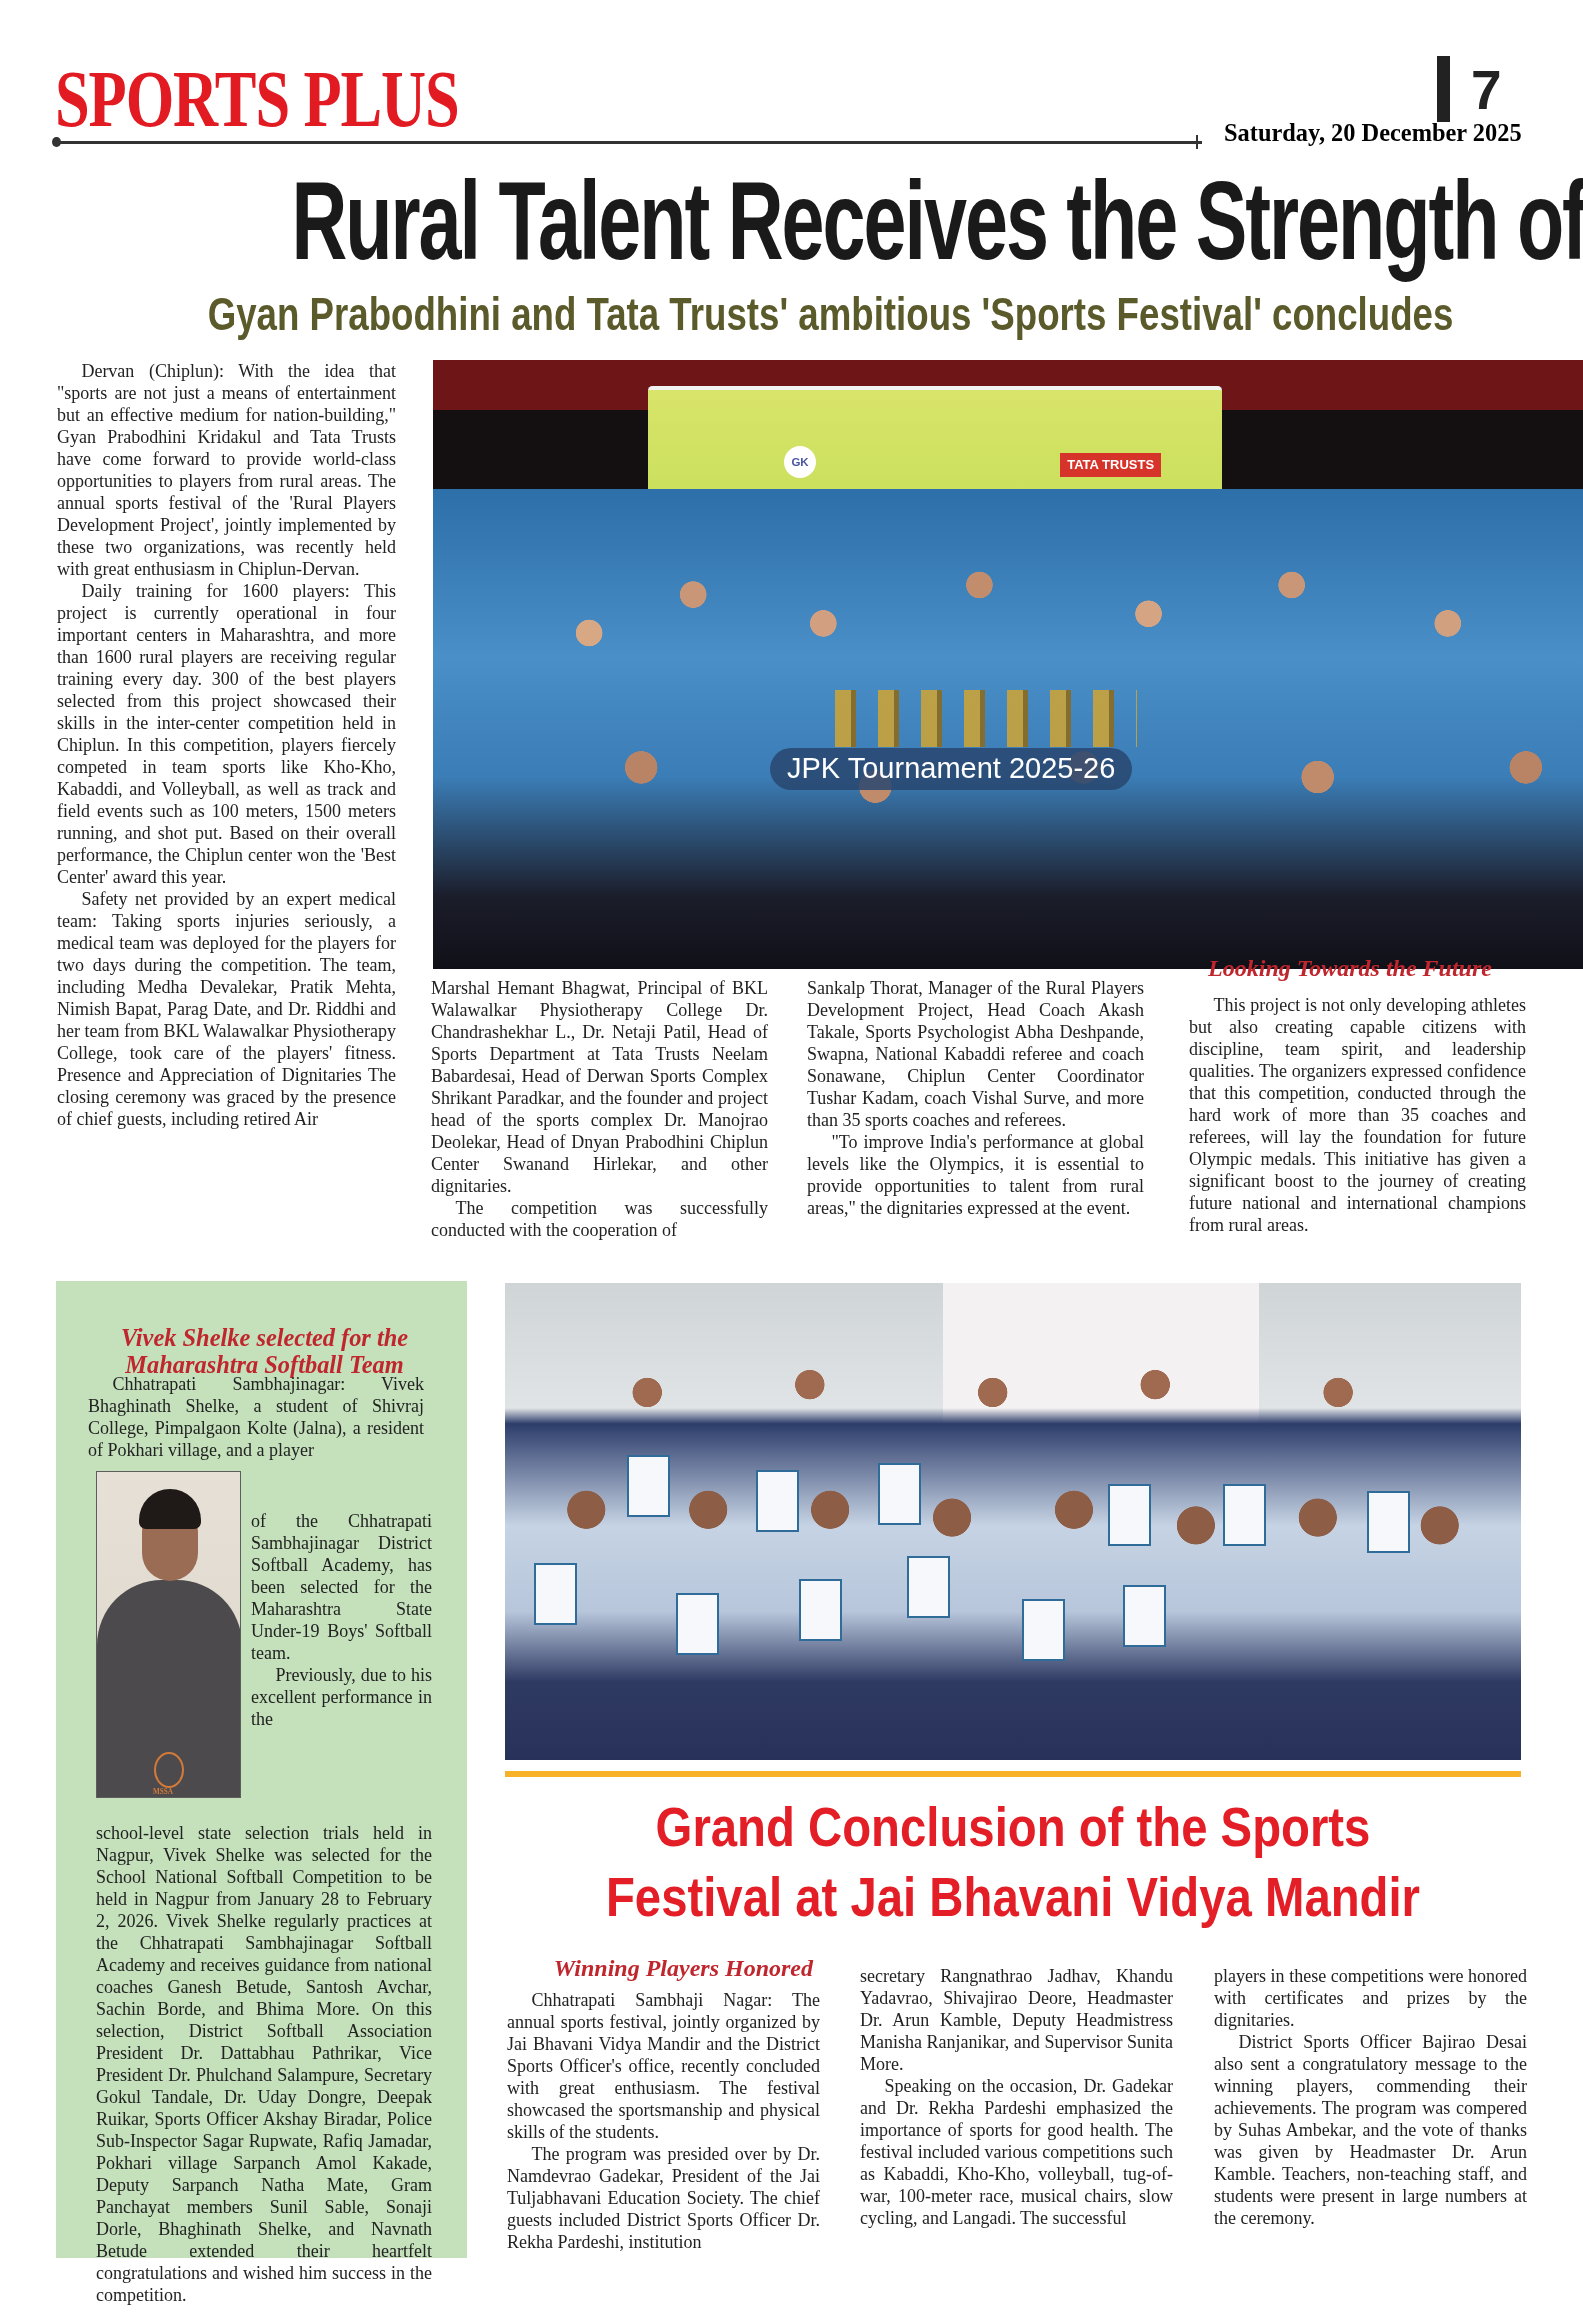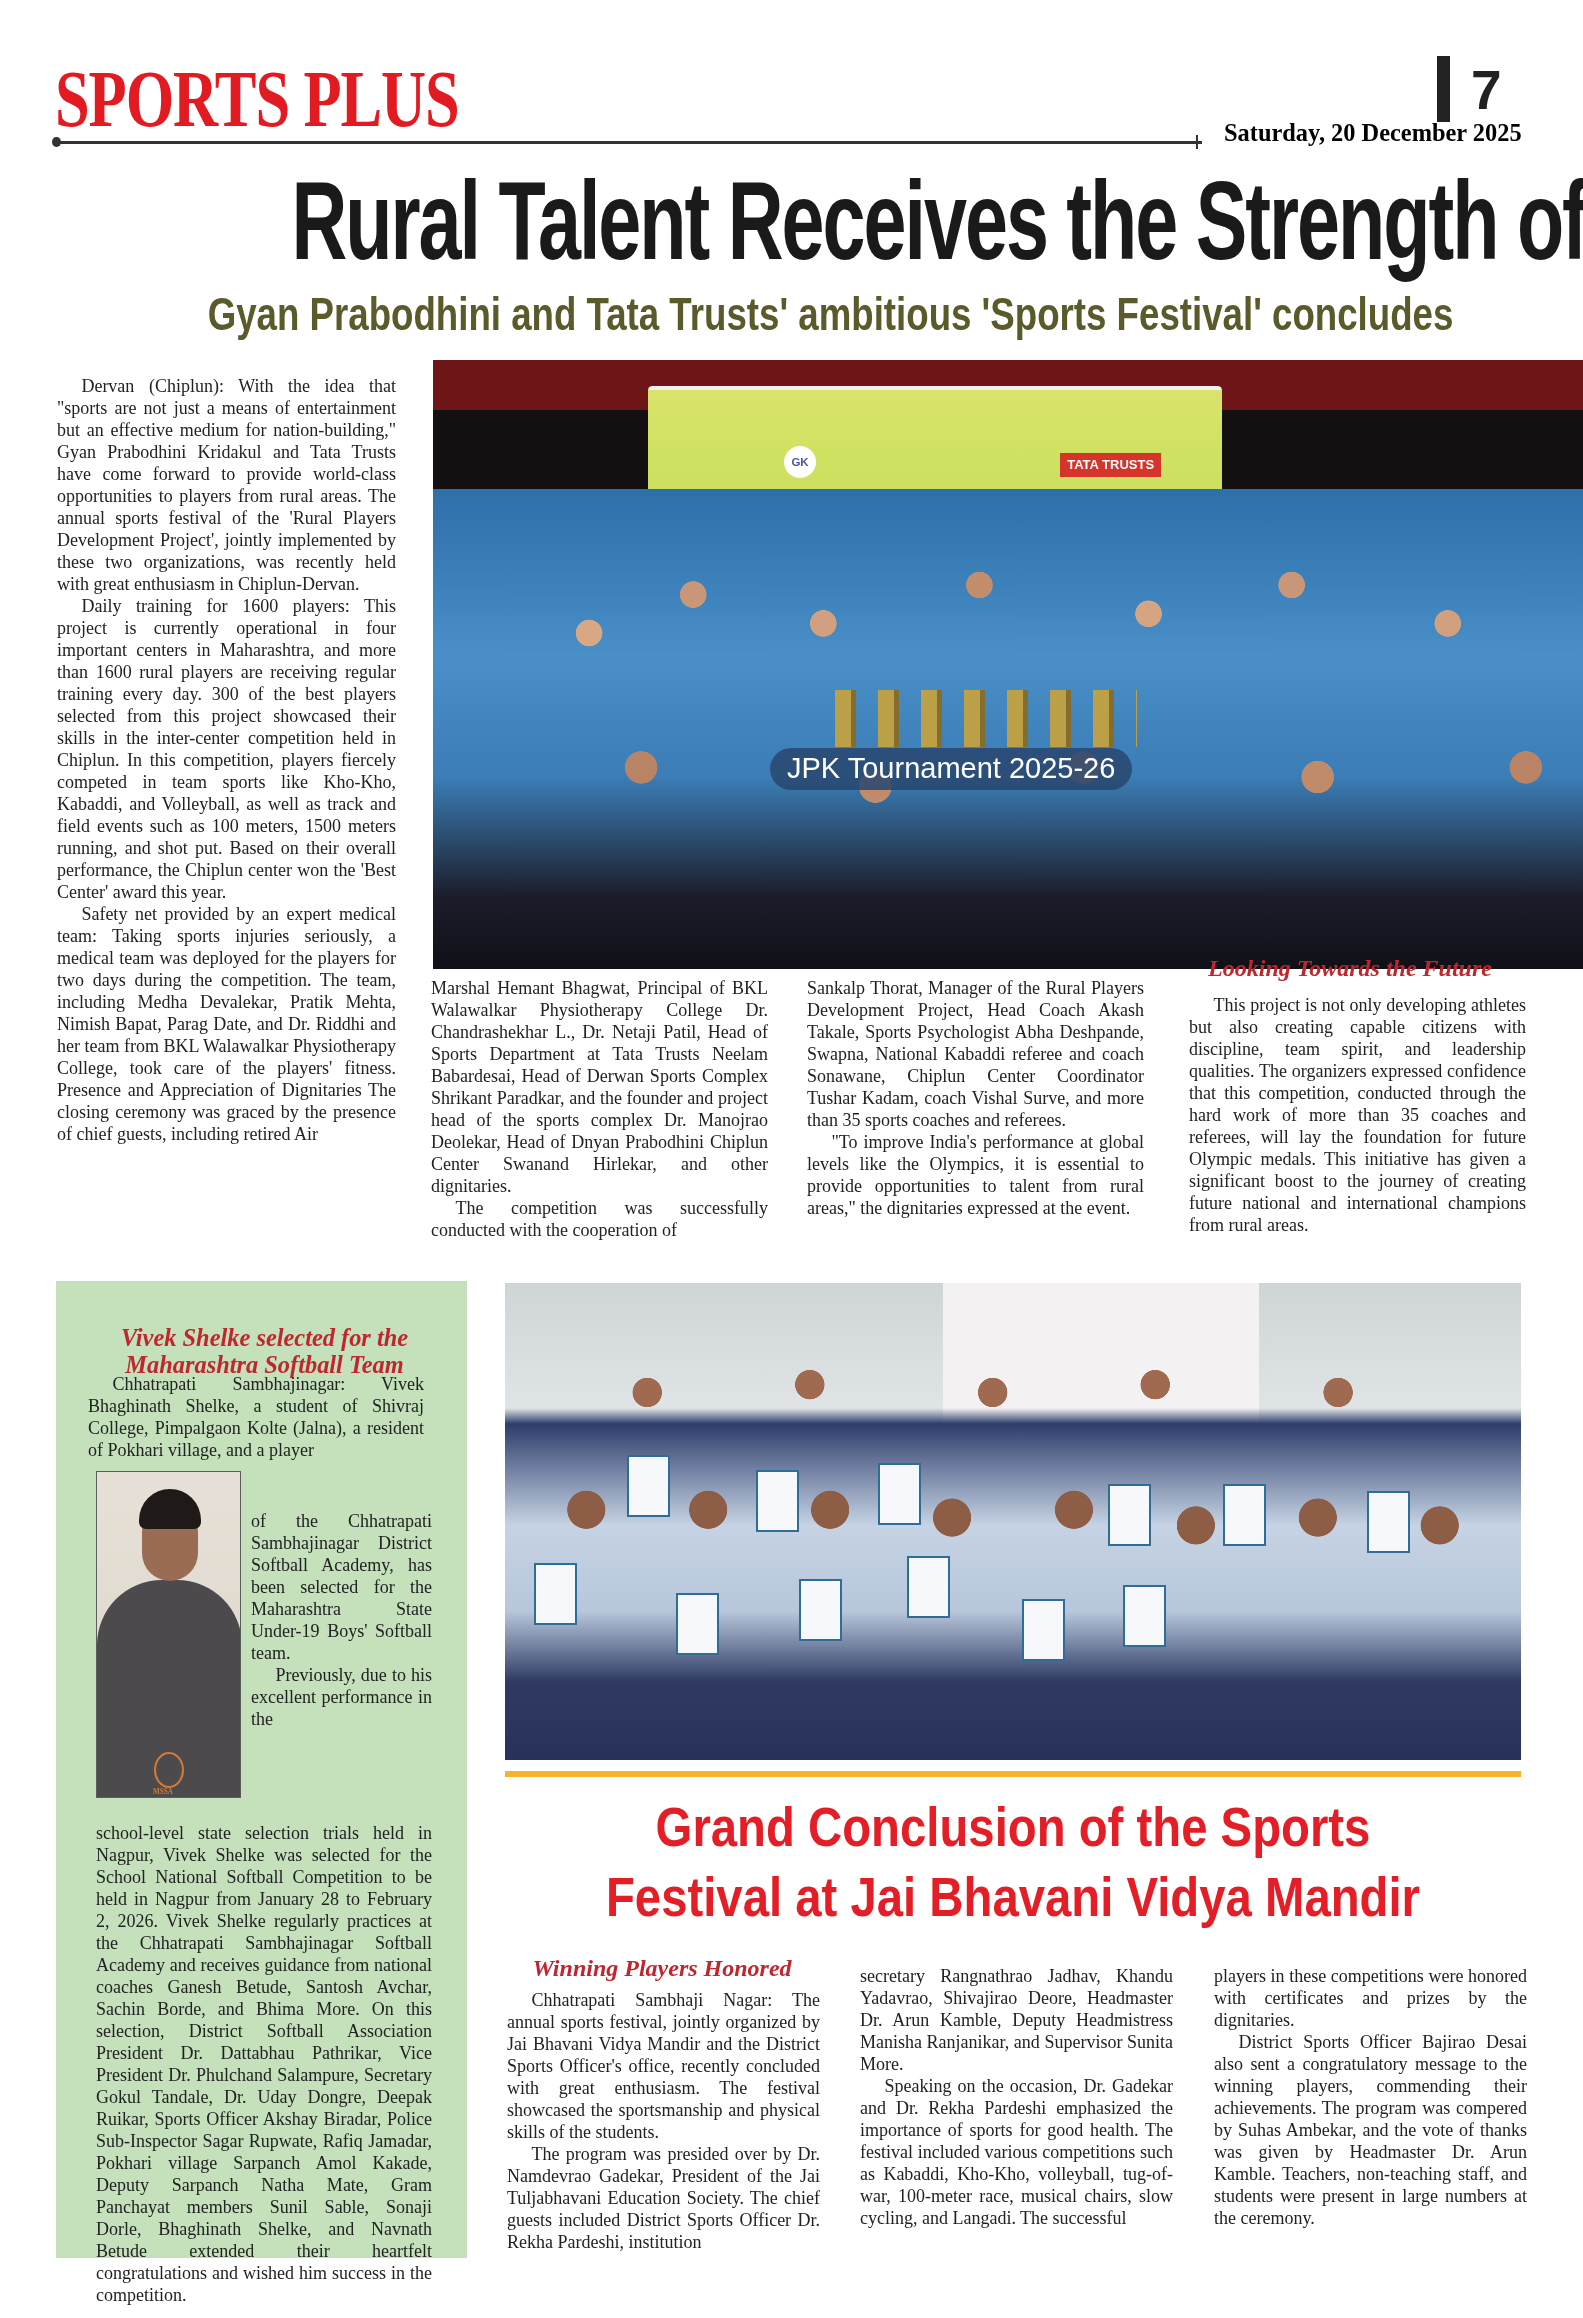--- a/index.html
+++ b/index.html
@@ -131,21 +131,21 @@
 <div class="abs rule-dot"></div>
 <div class="abs rule-line"></div>
 <div class="abs rule-tick"></div>
 <div class="abs page-bar"></div>
 <div class="abs page-number">7</div>
 <div class="abs date-line">Saturday, 20 December 2025</div>
 
 <div class="abs main-headline">Rural Talent Receives the Strength of Training</div>
 <div class="abs sub-headline">Gyan Prabodhini and Tata Trusts' ambitious 'Sports Festival' concludes</div>
 
-<div class="abs col" style="left:57px; top:360px; width:339px;margin-top:15px;">
+<div class="abs col" style="left:57px; top:360px; width:339px;">
   <p>Dervan (Chiplun): With the idea that "sports are not just a means of entertainment but an effective medium for nation-building," Gyan Prabodhini Kridakul and Tata Trusts have come forward to provide world-class opportunities to players from rural areas. The annual sports festival of the 'Rural Players Development Project', jointly implemented by these two organizations, was recently held with great enthusiasm in Chiplun-Dervan.</p>
   <p>Daily training for 1600 players: This project is currently operational in four important centers in Maharashtra, and more than 1600 rural players are receiving regular training every day. 300 of the best players selected from this project showcased their skills in the inter-center competition held in Chiplun. In this competition, players fiercely competed in team sports like Kho-Kho, Kabaddi, and Volleyball, as well as track and field events such as 100 meters, 1500 meters running, and shot put. Based on their overall performance, the Chiplun center won the 'Best Center' award this year.</p>
   <p>Safety net provided by an expert medical team: Taking sports injuries seriously, a medical team was deployed for the players for two days during the competition. The team, including Medha Devalekar, Pratik Mehta, Nimish Bapat, Parag Date, and Dr. Riddhi and her team from BKL Walawalkar Physiotherapy College, took care of the players' fitness. Presence and Appreciation of Dignitaries The closing ceremony was graced by the presence of chief guests, including retired Air</p>
 </div>
 
 <div class="abs photo-top">
   <div class="curtain"></div>
   <div class="banner">
     <div class="banner-logo">GK</div>
     <div class="banner-tata">TATA TRUSTS</div>
@@ -207,21 +207,21 @@
   <div class="cert" style="left:862px; top:208px;"></div>
 </div>
 
 <div class="abs orange-rule"></div>
 
 <div class="abs bottom-headline">
   <div>Grand Conclusion of the Sports</div>
   <div>Festival at Jai Bhavani Vidya Mandir</div>
 </div>
 
-<div class="abs subhead-red" style="left:511px; top:1955px; width:302px; font-size:24px; line-height:27px; text-align:center;">Winning Players Honored</div>
+<div class="abs subhead-red" style="left:511px; top:1955px; width:302px; font-size:24px; line-height:27px; text-align:right;">Winning Players Honored</div>
 <div class="abs col" style="left:507px; top:1989px; width:313px;">
   <p>Chhatrapati Sambhaji Nagar: The annual sports festival, jointly organized by Jai Bhavani Vidya Mandir and the District Sports Officer's office, recently concluded with great enthusiasm. The festival showcased the sportsmanship and physical skills of the students.</p>
   <p>The program was presided over by Dr. Namdevrao Gadekar, President of the Jai Tuljabhavani Education Society. The chief guests included District Sports Officer Dr. Rekha Pardeshi, institution</p>
 </div>
 <div class="abs col" style="left:860px; top:1965px; width:313px;">
   <p class="noindent">secretary Rangnathrao Jadhav, Khandu Yadavrao, Shivajirao Deore, Headmaster Dr. Arun Kamble, Deputy Headmistress Manisha Ranjanikar, and Supervisor Sunita More.</p>
   <p>Speaking on the occasion, Dr. Gadekar and Dr. Rekha Pardeshi emphasized the importance of sports for good health. The festival included various competitions such as Kabaddi, Kho-Kho, volleyball, tug-of-war, 100-meter race, musical chairs, slow cycling, and Langadi. The successful</p>
 </div>
 <div class="abs col" style="left:1214px; top:1965px; width:313px;">
   <p class="noindent">players in these competitions were honored with certificates and prizes by the dignitaries.</p>

